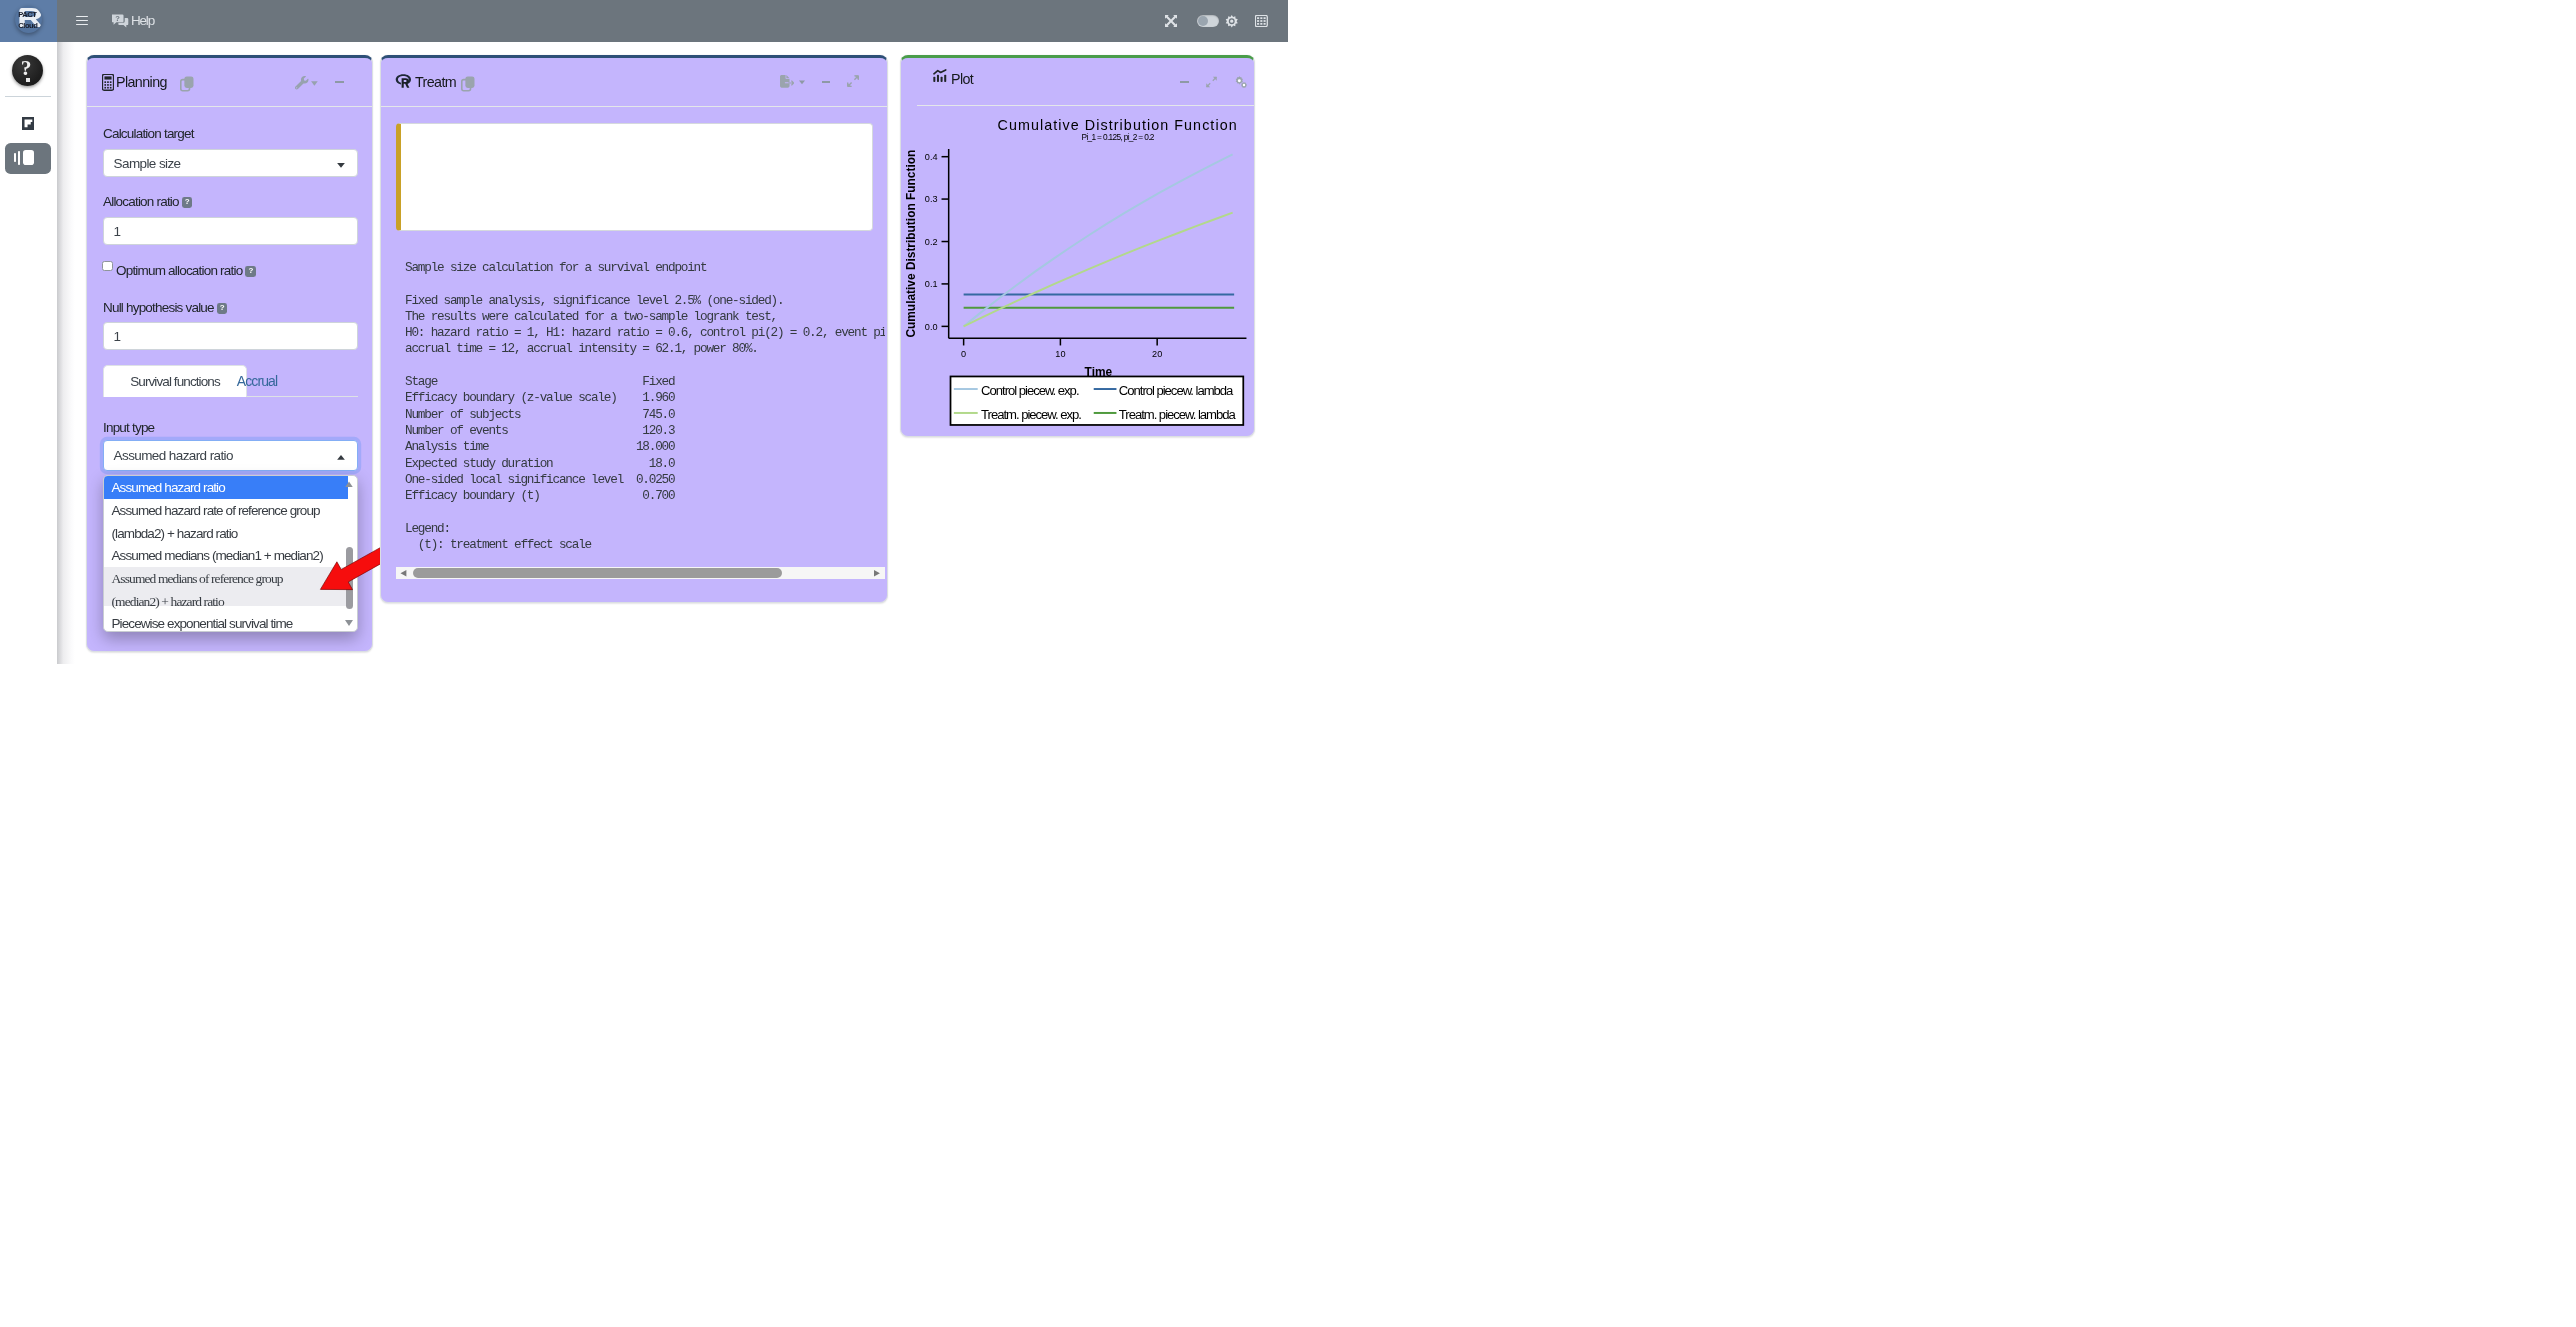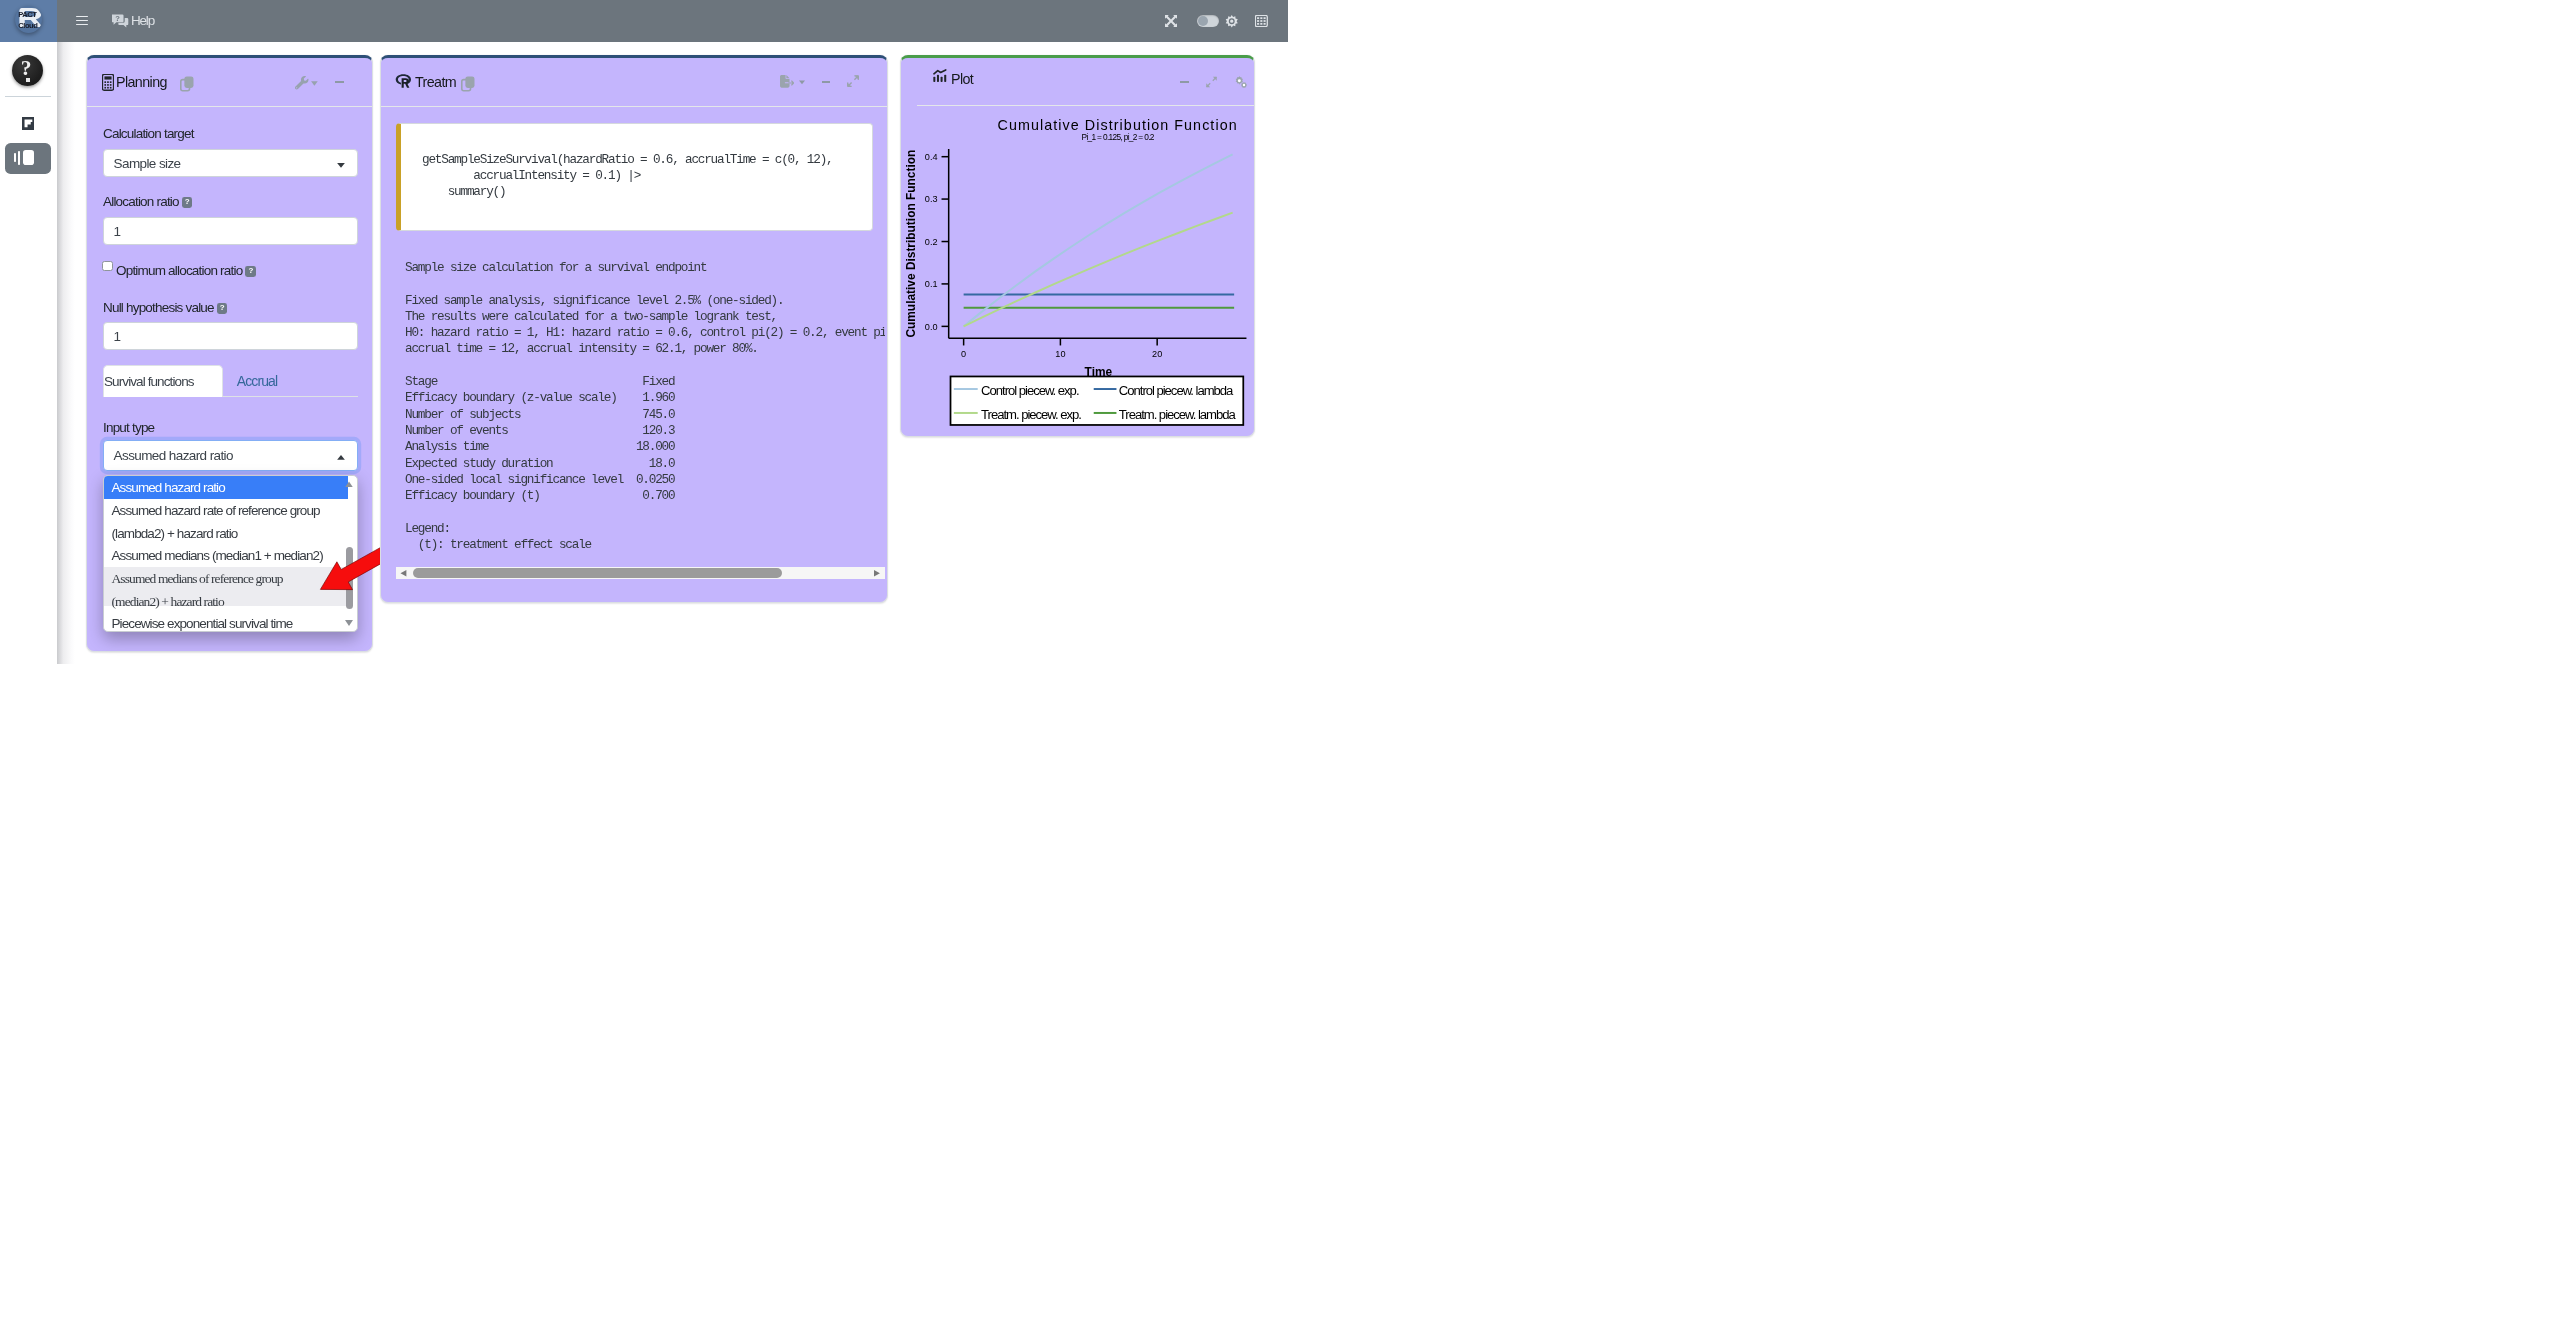--- a/index.html
+++ b/index.html
@@ -158,21 +158,21 @@
     </div>
     <div class="lbl" style="left:16px; top:136px;">Allocation ratio <span class="qbadge">?</span></div>
     <div class="inp" style="top:159px;">1</div>
     <div class="abs" style="left:15.4px; top:203px; width:10.2px; height:10.2px; border:0.8px solid #8f959b; border-radius:2.4px; background:#fff;"></div>
     <div class="lbl" style="left:29px; top:205px;">Optimum allocation ratio <span class="qbadge">?</span></div>
     <div class="lbl" style="left:16px; top:242px;">Null hypothesis value <span class="qbadge">?</span></div>
     <div class="inp" style="top:264px;">1</div>
 
     <div class="abs" style="left:16px; top:307px; width:255px; height:32px;">
       <div class="abs" style="left:0; bottom:0; width:255px; border-top:0.8px solid #dee2e6;"></div>
-      <div class="abs" style="left:0; top:0; width:120px; height:32px; background:#fff; border:0.8px solid #dee2e6; border-bottom:none; border-radius:4.8px 4.8px 0 0; font-size:13.5px; letter-spacing:-0.9px; color:#3c434b; line-height:32px;">Survival functions</div>
+      <div class="abs" style="left:0; top:0; width:144px; height:32px; background:#fff; border:0.8px solid #dee2e6; border-bottom:none; border-radius:4.8px 4.8px 0 0; font-size:13.5px; letter-spacing:-0.9px; color:#3c434b; text-align:center; line-height:32px;">Survival functions</div>
       <div class="abs" style="left:120px; top:0; width:68px; height:32px; font-size:14px; letter-spacing:-0.9px; color:#35689a; text-align:center; line-height:32px;">Accrual</div>
     </div>
     <div class="lbl" style="left:16px; top:362px;">Input type</div>
     <div class="inp" style="top:382px; height:31px; line-height:29.5px; border:0.8px solid #84aef5; box-shadow:0 0 0 3.2px rgba(80,140,245,.28);">Assumed hazard ratio
       <svg class="abs" style="right:12px; top:13.5px;" width="8" height="5.2" viewBox="0 0 12 8">
           <path d="M0 7.4 h12 l-6 -7.4 z" fill="#343a40"></path>
         </svg>
     </div>
 
     <div class="abs" id="ddown" style="left:15.5px; top:417px; width:255px; height:157px; background:#fff; border:0.8px solid #c9cdd2; border-radius:4.8px; box-shadow:0 6.4px 16px rgba(0,0,0,.28); overflow:hidden; font-size:13.5px; letter-spacing:-0.9px; color:#373c42; white-space:nowrap;">
@@ -219,23 +219,20 @@
           <path d="M6.5 10.5 L1 16 M1 16 h5.5 M1 16 v-5.5"></path>
         </g>
         <g fill="#9aa4ad">
           <path d="M16.6 0.4 h-6 l6 6 z"></path>
             <path d="M0.4 16.6 h6 l-6 -6 z"></path>
         </g>
       </svg>
     </div>
 
     <div class="abs" style="left:15px; top:65px; width:477px; height:108px; border:0.8px solid #d5d9dd; border-left:5.2px solid #c9a127; border-radius:4px; background:#fff;"></div>
-    <pre class="mono abs" style="left:41px; top:94px; line-height:16px;">getSampleSizeSurvival(hazardRatio = 0.6, accrualTime = c(0, 12),
-        accrualIntensity = 0.1) |&gt;
-    summary()</pre>
 
     <pre class="mono abs" style="left:24px; top:202px; width:480px; line-height:16.3px; overflow:hidden;">Sample size calculation for a survival endpoint
 
 Fixed sample analysis, significance level 2.5% (one-sided).
 The results were calculated for a two-sample logrank test,
 H0: hazard ratio = 1, H1: hazard ratio = 0.6, control pi(2) = 0.2, event pi(1) = 0.125,
 accrual time = 12, accrual intensity = 62.1, power 80%.
 
 Stage                                Fixed
 Efficacy boundary (z-value scale)    1.960

